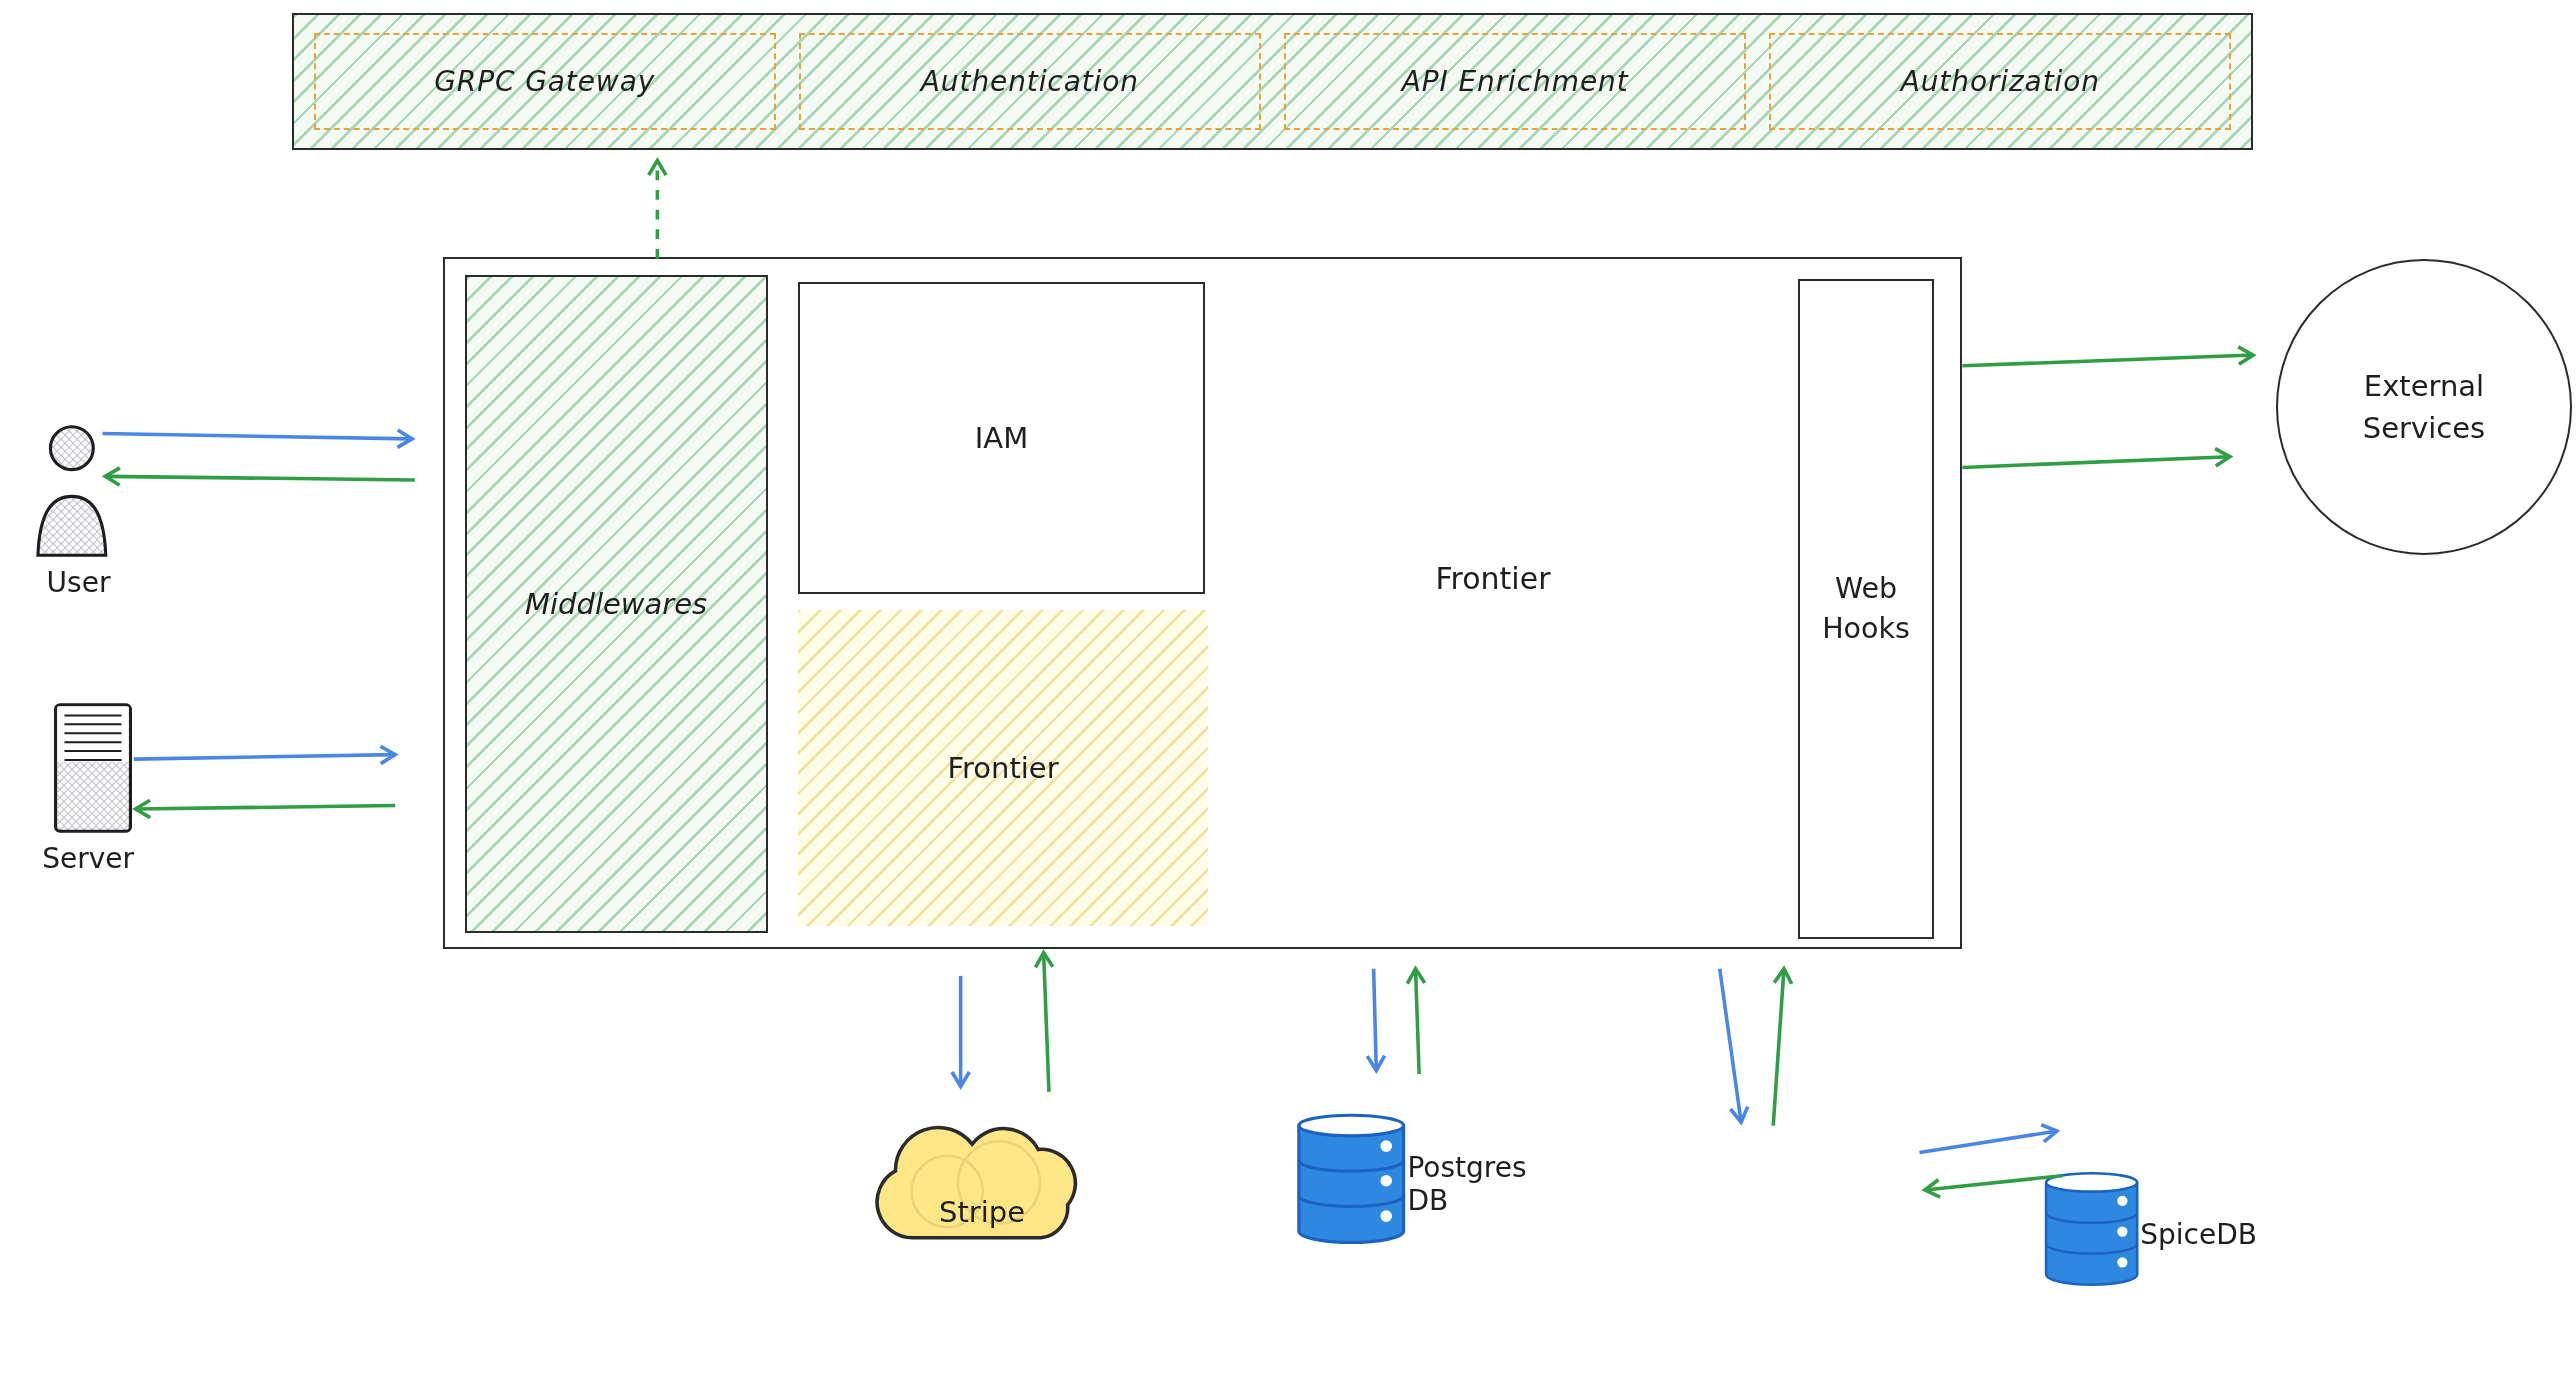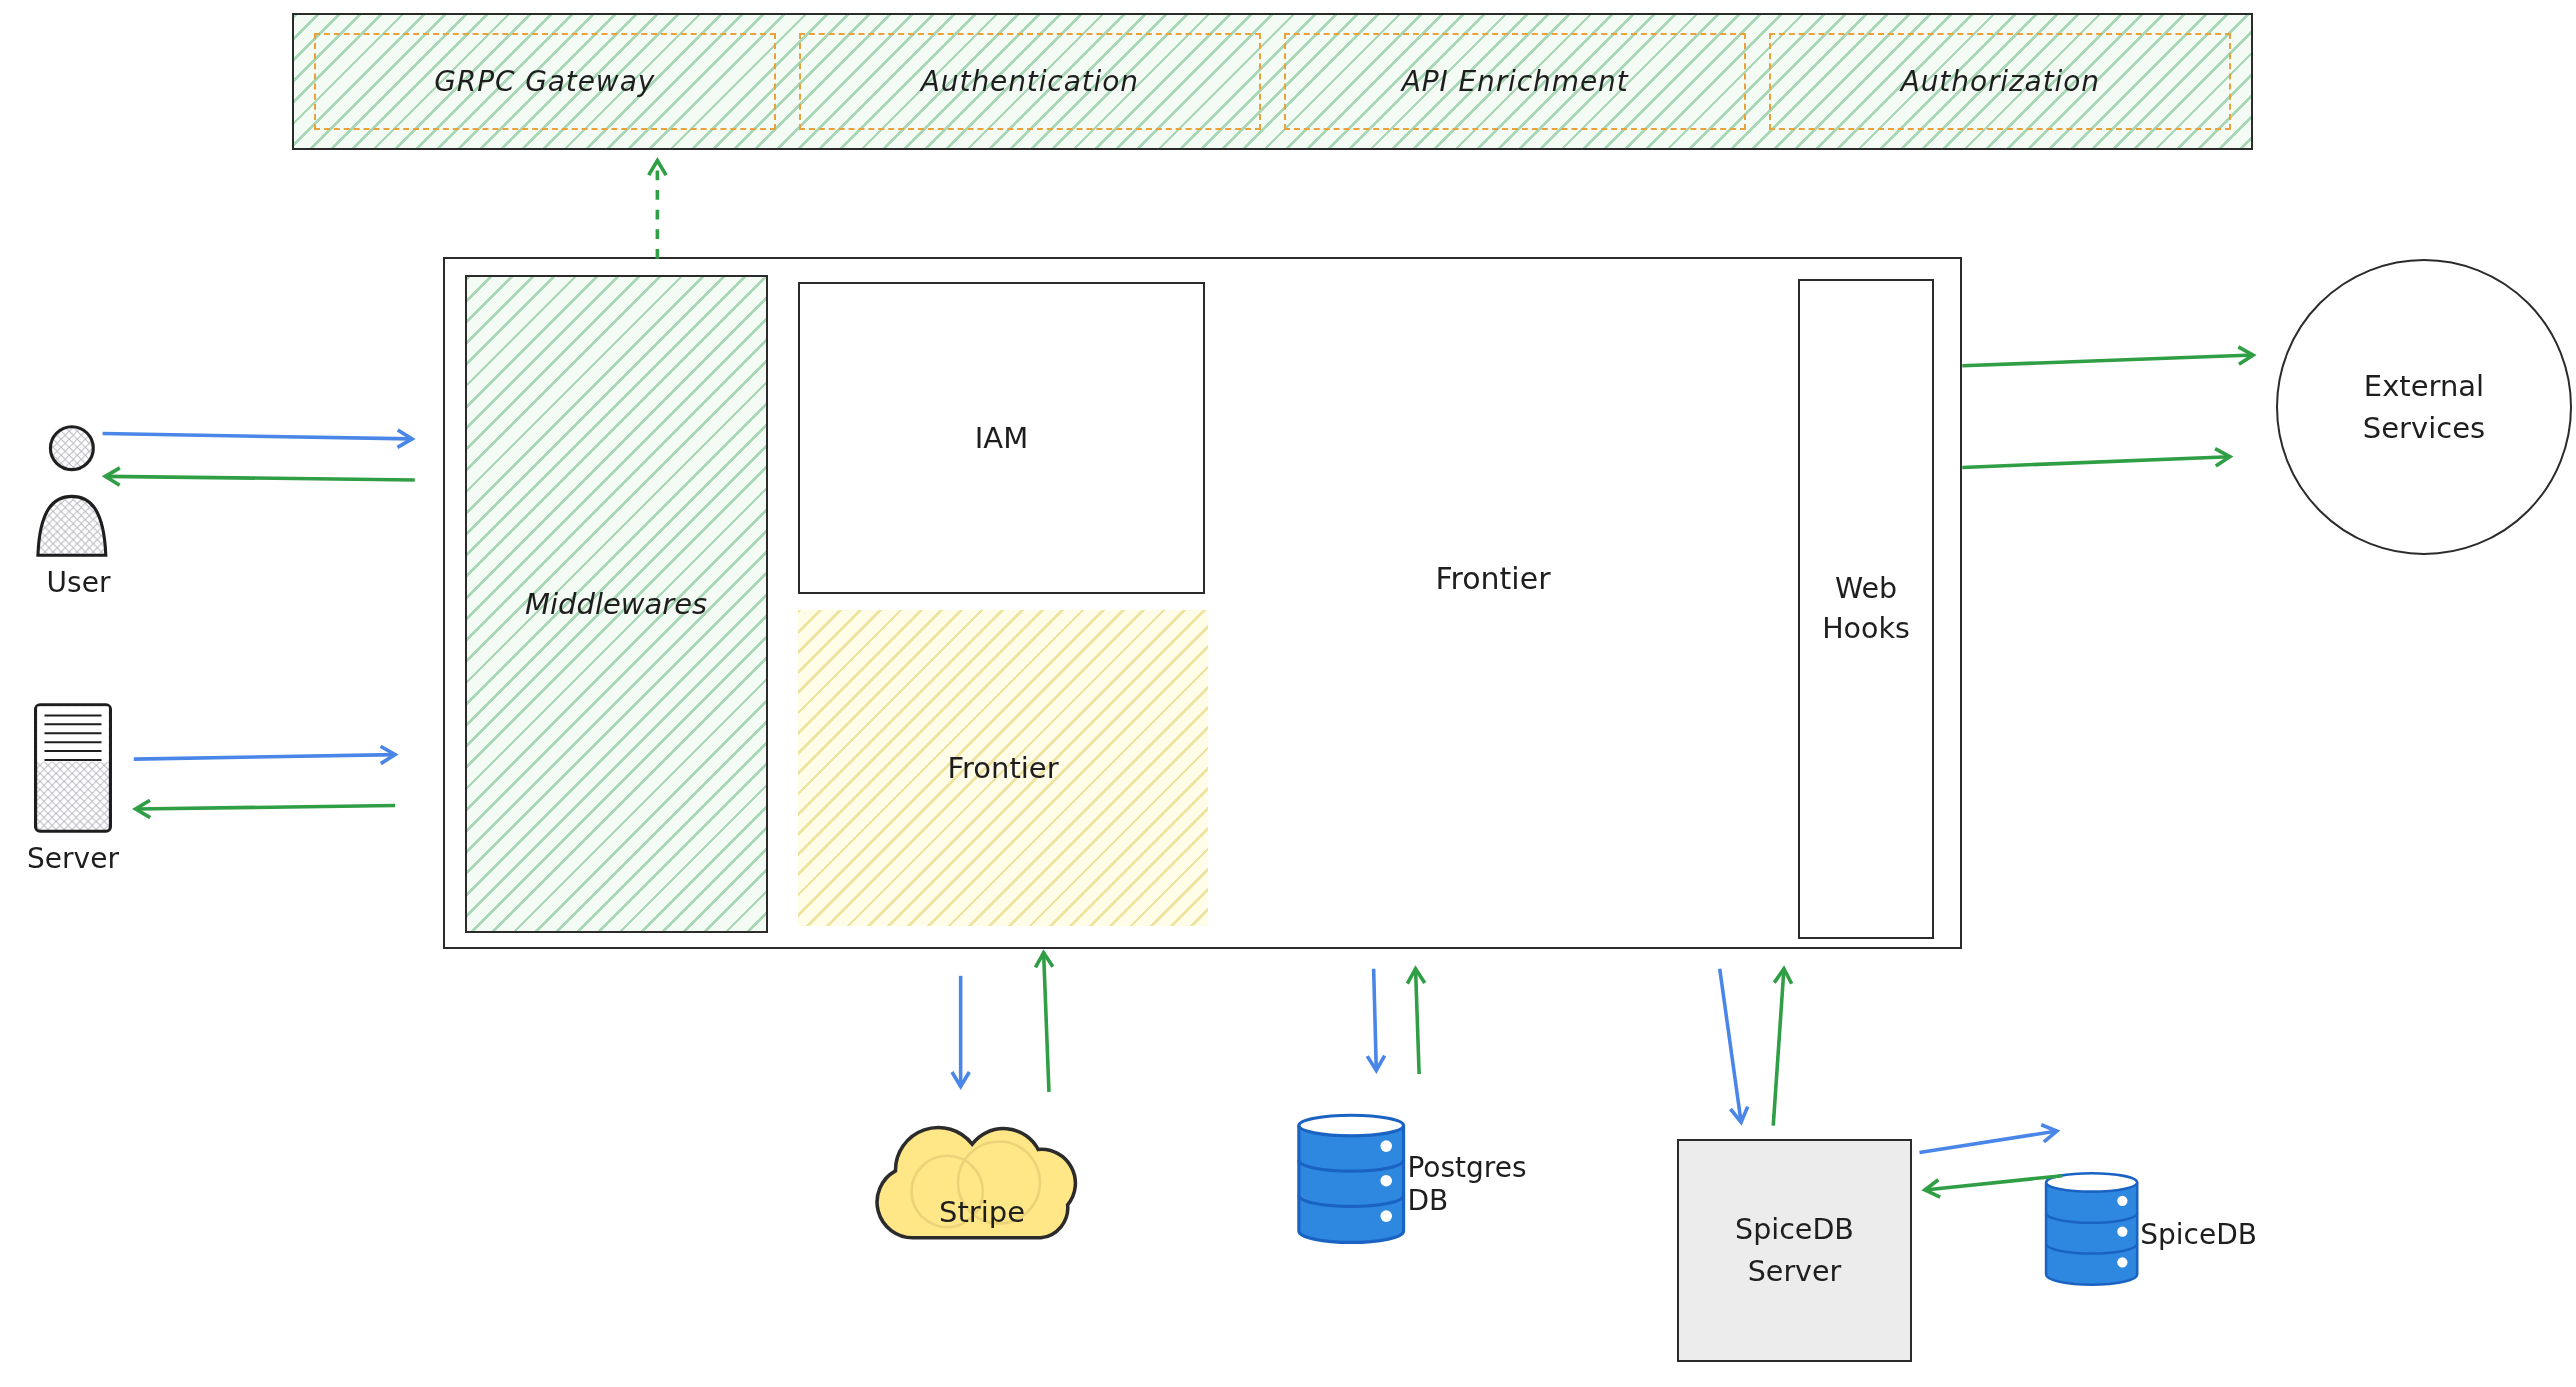--- a/index.html
+++ b/index.html
@@ -61,21 +61,21 @@
   }
   .webhooks-box{
     position:absolute;left:1353px;top:19.6px;width:136px;height:660px;
     border:2.7px solid var(--stroke-dark,#2b2b2b);box-sizing:border-box;background:#fff;
     display:flex;align-items:center;justify-content:center;
     text-align:center;font-size:28.5px;line-height:1.4;padding:0 12.5px;
   }
   
   .actor{position:absolute;display:flex;flex-direction:column;align-items:center;}
   .actor-user{left:25px;top:423px;width:107px;}
-  .actor-server{left:24px;top:701px;width:98px;}
+  .actor-server{left:36px;top:701px;width:98px;align-items:flex-end;}
   .actor-label{font-size:28px;margin-top:7.1px;}
   
   .external-circle{
     position:absolute;left:2276px;top:259px;width:296px;height:296px;
     border:2.7px solid var(--stroke-dark,#2b2b2b);border-radius:50%;
     box-sizing:border-box;
     display:flex;align-items:center;justify-content:center;
     text-align:center;font-size:29px;line-height:1.45;padding:0 45px;
   }
   
@@ -186,23 +186,20 @@
       <ellipse cx="87.5" cy="22" rx="81.5" ry="16" fill="#ffffff" style="stroke:var(--cylinder-stroke,#1b63c2)" stroke-width="5"></ellipse>
       <path d="M6 76 a81.5 17 0 0 0 163 0" fill="none" style="stroke:var(--cylinder-stroke,#1b63c2)" stroke-width="5"></path>
       <path d="M6 131 a81.5 17 0 0 0 163 0" fill="none" style="stroke:var(--cylinder-stroke,#1b63c2)" stroke-width="5"></path>
       <circle cx="142" cy="54" r="9" fill="#ffffff"></circle>
       <circle cx="142" cy="108" r="9" fill="#ffffff"></circle>
       <circle cx="142" cy="163" r="9" fill="#ffffff"></circle>
     </svg>
     <div class="store-label">Postgres DB</div>
   </div>
 
-  <div class="spicedb-server-box">
-    <span>SpiceDB Server</span>
-  </div>
 
   <div class="store store-spicedb">
     <svg width="169" height="207" viewBox="0 0 190 232">
       <path d="M6 24 v180 a89 20 0 0 0 178 0 V24" style="fill:var(--cylinder-blue,#2f88e0);stroke:var(--cylinder-stroke,#1b63c2)" stroke-width="5"></path>
       <ellipse cx="95" cy="24" rx="89" ry="18" fill="#ffffff" style="stroke:var(--cylinder-stroke,#1b63c2)" stroke-width="5"></ellipse>
       <path d="M6 84 a89 19 0 0 0 178 0" fill="none" style="stroke:var(--cylinder-stroke,#1b63c2)" stroke-width="5"></path>
       <path d="M6 144 a89 19 0 0 0 178 0" fill="none" style="stroke:var(--cylinder-stroke,#1b63c2)" stroke-width="5"></path>
       <circle cx="155" cy="60" r="10" fill="#ffffff"></circle>
       <circle cx="155" cy="120" r="10" fill="#ffffff"></circle>
       <circle cx="155" cy="180" r="10" fill="#ffffff"></circle>

